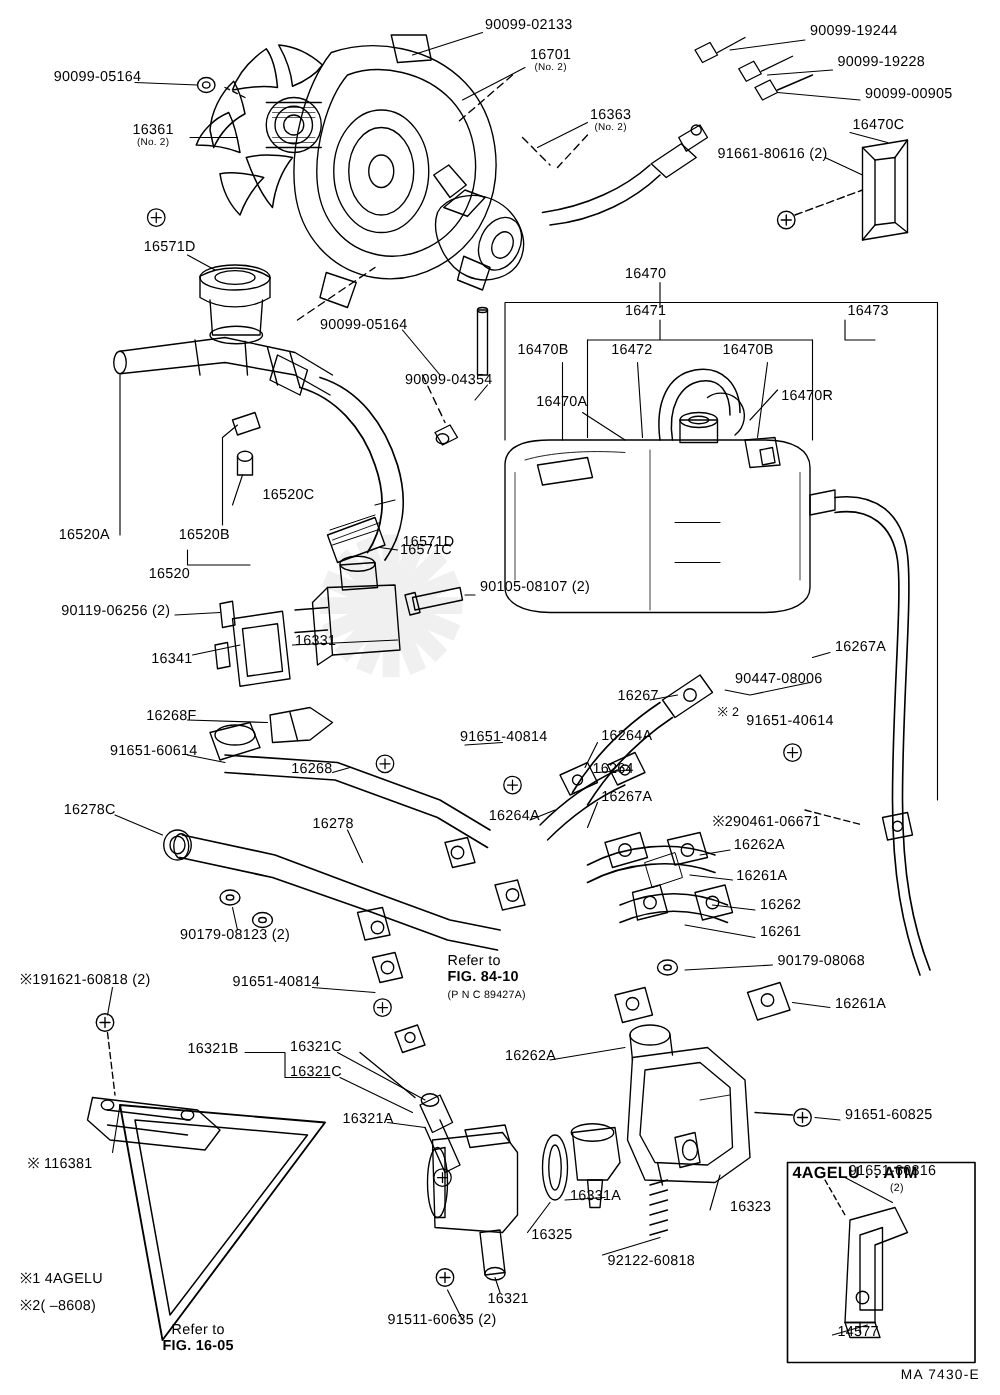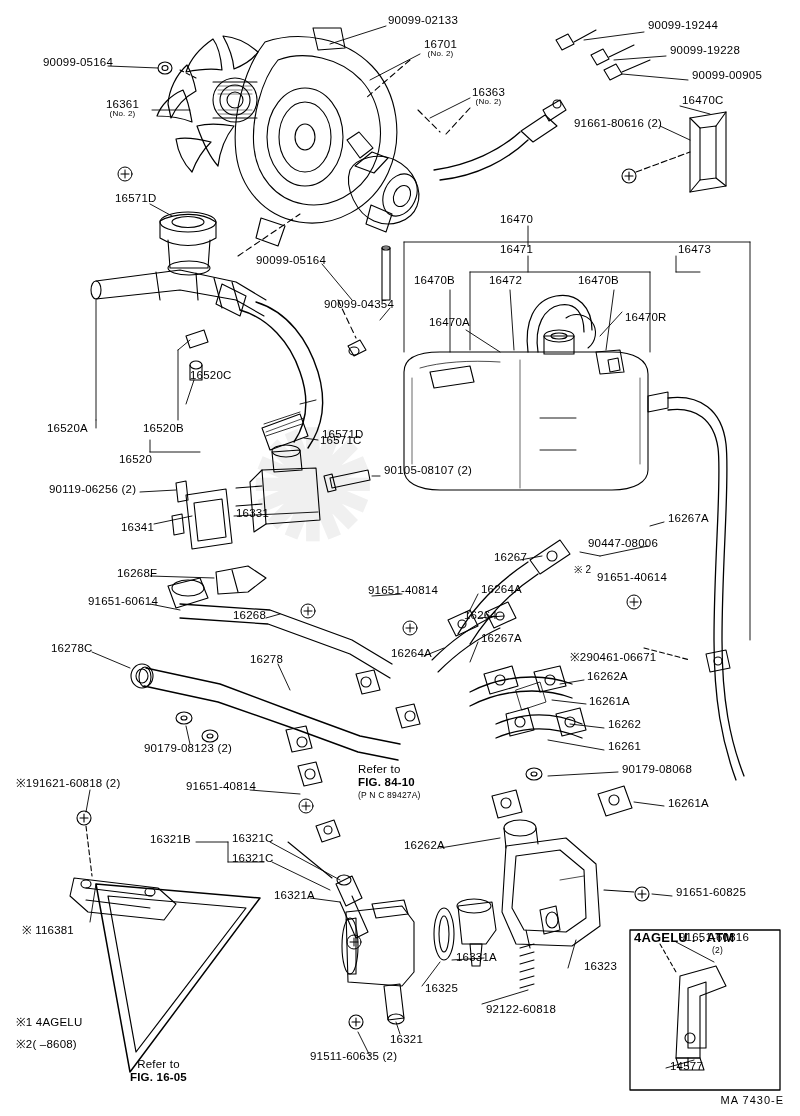--- a/index.html
+++ b/index.html
@@ -447,41 +447,41 @@
   <div class="lbl" style="left:500px; top:213px;">16470</div>
   <div class="lbl" style="left:500px; top:243px;">16471</div>
   <div class="lbl" style="left:678px; top:243px;">16473</div>
   <div class="lbl" style="left:414px; top:274px;">16470B</div>
   <div class="lbl" style="left:489px; top:274px;">16472</div>
   <div class="lbl" style="left:578px; top:274px;">16470B</div>
   <div class="lbl" style="left:625px; top:311px;">16470R</div>
   <div class="lbl" style="left:429px; top:316px;">16470A</div>
 
   <div class="lbl" style="left:320px; top:390px;margin-top:44px;">16571C</div>
-  <div class="lbl" style="left:190px; top:369px;">16520C</div>
+  <div class="lbl" style="left:190px; top:390px;padding-left:20px;">16520C</div>
   <div class="lbl" style="left:47px;  top:422px;">16520A</div>
   <div class="lbl" style="left:143px; top:422px;">16520B</div>
   <div class="lbl" style="left:119px; top:453px;">16520</div>
   <div class="lbl" style="left:322px; top:428px;">16571D</div>
   <div class="lbl" style="left:49px;  top:483px;">90119-06256 (2)</div>
   <div class="lbl" style="left:384px; top:464px;">90105-08107 (2)</div>
   <div class="lbl" style="left:236px; top:507px;">16331</div>
   <div class="lbl" style="left:121px; top:521px;">16341</div>
 
   <div class="lbl" style="left:668px; top:512px;">16267A</div>
   <div class="lbl" style="left:588px; top:537px;">90447-08006</div>
   <div class="lbl" style="left:494px; top:551px;">16267</div>
   <div class="lbl md" style="left:574px; top:562px;">※ 2</div>
   <div class="lbl" style="left:597px; top:571px;">91651-40614</div>
   <div class="lbl" style="left:117px; top:567px;">16268F</div>
   <div class="lbl" style="left:368px; top:584px;">91651-40814</div>
   <div class="lbl" style="left:481px; top:583px;">16264A</div>
   <div class="lbl" style="left:88px;  top:595px;">91651-60614</div>
   <div class="lbl" style="left:233px; top:609px;">16268</div>
-  <div class="lbl" style="left:464px; top:609px;">16264</div>
+  <div class="lbl" style="left:474px; top:609px;">16264</div>
   <div class="lbl" style="left:481px; top:632px;">16267A</div>
   <div class="lbl" style="left:391px; top:647px;">16264A</div>
   <div class="lbl" style="left:51px;  top:642px;">16278C</div>
   <div class="lbl" style="left:250px; top:653px;">16278</div>
   <div class="lbl" style="left:570px; top:649px;">※290461-06671</div>
   <div class="lbl" style="left:587px; top:670px;">16262A</div>
   <div class="lbl" style="left:589px; top:695px;">16261A</div>
   <div class="lbl" style="left:608px; top:718px;">16262</div>
   <div class="lbl" style="left:608px; top:740px;">16261</div>
   <div class="lbl" style="left:144px; top:742px;">90179-08123 (2)</div>

